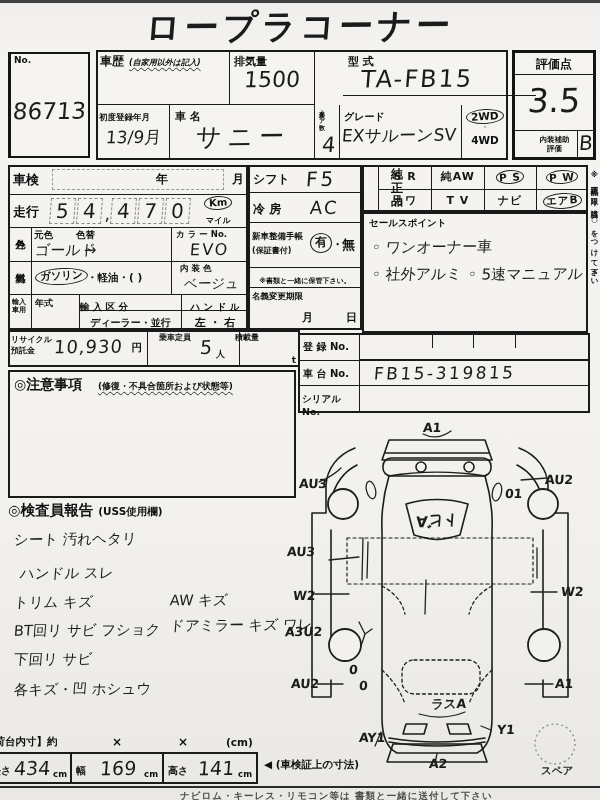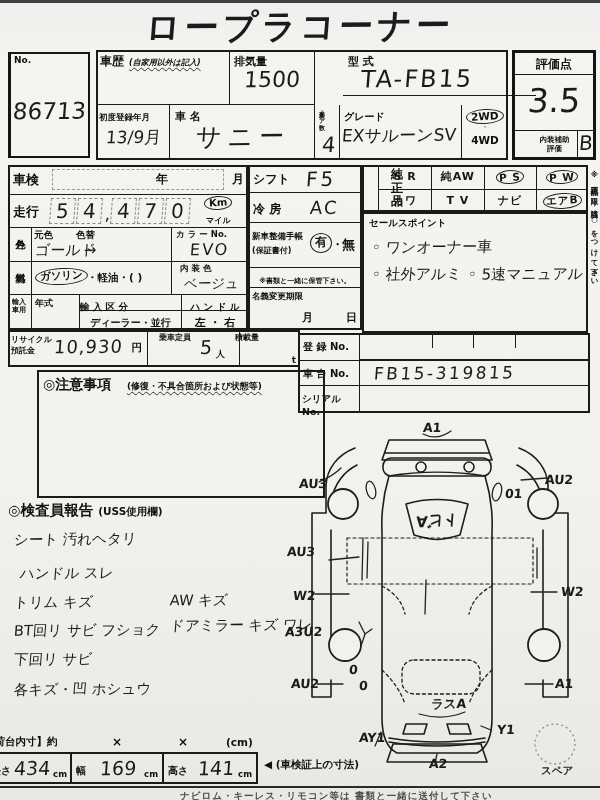--- a/index.html
+++ b/index.html
@@ -263,21 +263,21 @@
   <div class="abs bb" style="left:360px;top:360px;width:230px;height:26px;border-top:1.5px solid #1a1a1a;">
     <span class="hw" style="position:absolute;left:14px;top:2px;font-size:17px;letter-spacing:2.5px;">FB15-319815</span>
   </div>
   <div class="abs br" style="left:298px;top:386px;width:62px;height:27px;">
     <span class="lbl" style="position:absolute;left:4px;top:7px;font-size:9.5px;">シリアル No.</span>
   </div>
   <div class="abs" style="left:360px;top:386px;width:230px;height:27px;">
     <span class="hw"></span>
   </div>
 
-  <div class="abs" style="left:8px;top:370px;width:288px;height:128px;border:2px solid #1a1a1a;margin-left:29px;">
+  <div class="abs" style="left:8px;top:370px;width:288px;height:128px;border:2px solid #1a1a1a;">
     <span class="lbl" style="position:absolute;left:4px;top:4px;font-size:14px;">◎注意事項</span>
     <span class="lbl wavy" style="position:absolute;left:88px;top:8px;font-size:9px;">(修復・不具合箇所および状態等)</span>
     <div style="position:absolute;left:6px;top:28px;"></div>
   </div>
 
   <div class="abs" style="left:8px;top:500px;">
     <span class="lbl" style="font-size:14.5px;">◎検査員報告</span>
     <span class="lbl" style="font-size:10.5px;">(USS使用欄)</span>
   </div>
   <div id="inspector-notes">

